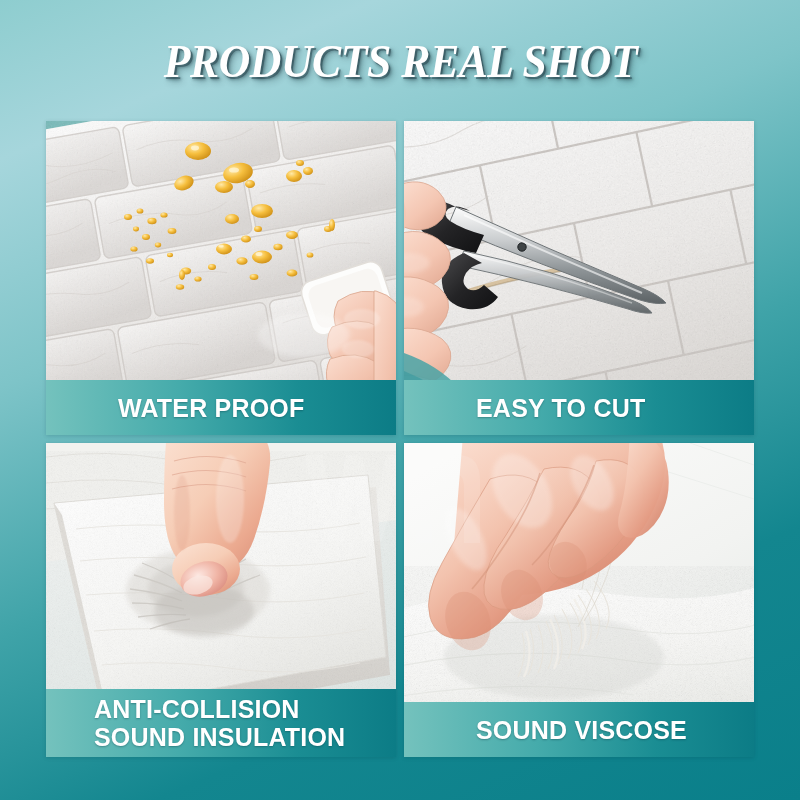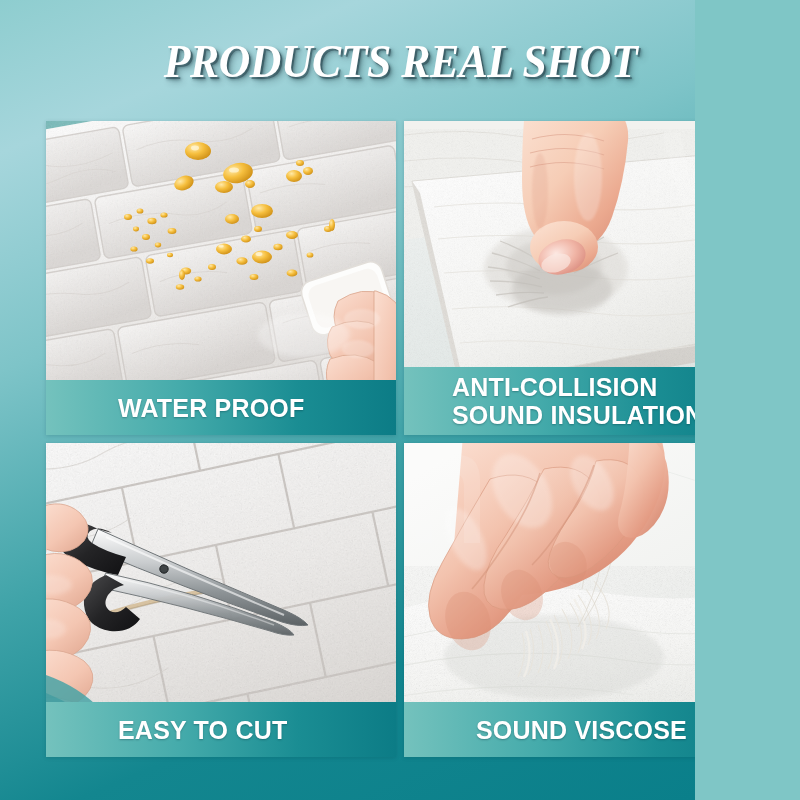--- a/index.html
+++ b/index.html
@@ -5,21 +5,21 @@
   * { margin:0; padding:0; box-sizing:border-box; }
   html, body { width:800px; height:800px; }
   body {
     font-family:"Liberation Sans", sans-serif;
     background:#7fc6c6;
     overflow:hidden;
     position:relative;
   }
   #poster {
     position:absolute; inset:0;
-    width:695px; height:800px;
+    width:800px; height:800px;
     background:
       linear-gradient(157deg,
         #8ecdcf 0%,
         #a6d6dc 14%,
         #7ec4c8 34%,
         #3fa3a8 56%,
         #13868f 76%,
         #0a7f8a 100%);
     overflow:hidden;
   }
@@ -268,135 +268,20 @@
           </g>
 
           <ellipse cx="258" cy="214" rx="46" ry="22" fill="#ffffff" opacity="0.30" filter="url(#soft2)"></ellipse>
         </g>
 
         <rect x="0" y="276" width="350" height="38" fill="#e6eceb" opacity="0.55" filter="url(#soft2)"></rect>
       </svg>
 
       <div class="caption cap-1line cap-left">
         <span class="cap-text">WATER PROOF</span>
-      </div>
-    </div>
-
-    <div class="card">
-      <svg class="photo" viewBox="0 0 350 314" preserveAspectRatio="xMidYMid slice">
-        <defs>
-          <linearGradient id="fmBg" x1="0" y1="0" x2="0.4" y2="1">
-            <stop offset="0" stop-color="#f4f6f5"></stop>
-            <stop offset="1" stop-color="#dfe6e4"></stop>
-          </linearGradient>
-          <linearGradient id="foamTop" x1="0.1" y1="0" x2="0.7" y2="1">
-            <stop offset="0" stop-color="#ffffff"></stop>
-            <stop offset="0.6" stop-color="#f7f7f5"></stop>
-            <stop offset="1" stop-color="#e6e6e2"></stop>
-          </linearGradient>
-          <linearGradient id="foamSide" x1="0" y1="0" x2="0" y2="1">
-            <stop offset="0" stop-color="#eceae6"></stop>
-            <stop offset="1" stop-color="#cfccc7"></stop>
-          </linearGradient>
-          <linearGradient id="skinG3" x1="0.1" y1="0" x2="0.9" y2="1">
-            <stop offset="0" stop-color="#fbe1d2"></stop>
-            <stop offset="0.45" stop-color="#f6cdb6"></stop>
-            <stop offset="0.78" stop-color="#eba98f"></stop>
-            <stop offset="1" stop-color="#d98f78"></stop>
-          </linearGradient>
-          <radialGradient id="nailG" cx="0.4" cy="0.35" r="0.75">
-            <stop offset="0" stop-color="#fde8e2"></stop>
-            <stop offset="0.55" stop-color="#f0b5a6"></stop>
-            <stop offset="1" stop-color="#d98a7d"></stop>
-          </radialGradient>
-          <filter id="rough3">
-            <feTurbulence type="fractalNoise" baseFrequency="1.4" numOctaves="3" seed="11"></feTurbulence>
-            <feColorMatrix type="saturate" values="0"></feColorMatrix>
-            <feComponentTransfer>
-                <feFuncA type="linear" slope="0.20"></feFuncA>
-              </feComponentTransfer>
-          </filter>
-          <filter id="soft4">
-              <feGaussianBlur stdDeviation="2.6"></feGaussianBlur>
-            </filter>
-          <filter id="soft5">
-              <feGaussianBlur stdDeviation="1.3"></feGaussianBlur>
-            </filter>
-        </defs>
-
-        <rect width="350" height="314" fill="url(#fmBg)"></rect>
-
-        <path d="M-10 -10 L360 -10 L360 76 L-10 120 Z" fill="#f2f2ef"></path>
-        <g stroke="#e2e0db" stroke-width="1" fill="none" opacity="0.8">
-          <path d="M0 14 q60 -8 120 2 q70 10 140 -4"></path>
-          <path d="M0 40 q70 -8 140 4 q60 10 130 -6"></path>
-          <path d="M0 66 q60 -6 126 4"></path>
-        </g>
-
-        <g>
-          <path d="M16 72 L330 44 L344 232 L64 282 Z" fill="url(#foamSide)"></path>
-          <path d="M8 60 L322 32 L340 214 L56 266 Z" fill="url(#foamTop)" stroke="#e0ded9" stroke-width="1"></path>
-
-          <path d="M8 60 L56 266 L64 282 L16 72 Z" fill="#e0ddd8"></path>
-
-          <path d="M8 60 L322 32 L340 214 L56 266 Z" filter="url(#rough3)" opacity="0.7"></path>
-          <g stroke="#e6e4df" stroke-width="1.1" fill="none" opacity="0.85">
-            <path d="M30 86 q70 -8 140 0 q72 8 144 -6"></path>
-            <path d="M34 118 q72 -8 146 2 q70 8 140 -6"></path>
-            <path d="M40 152 q70 -6 142 4 q68 8 136 -6"></path>
-            <path d="M48 188 q70 -6 140 4 q66 8 132 -6"></path>
-            <path d="M56 222 q66 -6 134 4 q62 8 124 -6"></path>
-          </g>
-        </g>
-
-        <g>
-          <ellipse cx="152" cy="148" rx="72" ry="42" fill="#d8d5d0" opacity="0.5" filter="url(#soft4)"></ellipse>
-          <ellipse cx="150" cy="146" rx="48" ry="28" fill="#c9c6c1" opacity="0.45" filter="url(#soft4)"></ellipse>
-
-          <g stroke="#cdcac5" stroke-width="1.3" fill="none" opacity="0.9">
-            <path d="M96 120 q26 10 42 22"></path>
-            <path d="M88 132 q30 8 48 18"></path>
-            <path d="M84 146 q32 4 52 12"></path>
-            <path d="M86 160 q30 0 52 6"></path>
-            <path d="M92 174 q28 -4 48 -2"></path>
-            <path d="M104 186 q24 -8 40 -10"></path>
-            <path d="M200 116 q-22 12 -36 24"></path>
-            <path d="M214 132 q-26 10 -44 20"></path>
-          </g>
-        </g>
-
-        <g>
-
-          <ellipse cx="158" cy="168" rx="50" ry="26" fill="#b9b6b1" opacity="0.38" filter="url(#soft4)"></ellipse>
-          <path d="M122 -20 q44 -16 86 6 q18 10 16 34 q-4 42 -16 76 q-10 28 -34 34 q-28 6 -44 -16 q-12 -18 -12 -56 q0 -48 4 -78 Z" fill="url(#skinG3)"></path>
-
-          <g stroke="#e0a893" stroke-width="1.1" fill="none" opacity="0.7">
-            <path d="M128 18 q36 -10 72 2"></path>
-            <path d="M126 32 q38 -10 74 2"></path>
-            <path d="M126 46 q38 -10 74 2"></path>
-          </g>
-
-          <ellipse cx="160" cy="126" rx="34" ry="26" fill="url(#skinG3)"></ellipse>
-          <ellipse cx="158" cy="136" rx="24" ry="17" fill="url(#nailG)" transform="rotate(-16 158 136)"></ellipse>
-          <ellipse cx="152" cy="142" rx="15" ry="9" fill="#fbeae3" opacity="0.65" transform="rotate(-16 152 142)"></ellipse>
-
-          <ellipse cx="184" cy="56" rx="14" ry="44" fill="#ffffff" opacity="0.22" filter="url(#soft5)"></ellipse>
-          <ellipse cx="136" cy="70" rx="8" ry="38" fill="#d9927c" opacity="0.20" filter="url(#soft5)"></ellipse>
-        </g>
-
-        <g opacity="0.13" fill="#ffffff" transform="translate(252 0)">
-          <path d="M6 12 l18 0 l12 56 l12 -56 l16 0 l12 56 l12 -56 l18 0 l-22 86 l-18 0 l-10 -46 l-10 46 l-18 0 Z"></path>
-        </g>
-      </svg>
-
-      <div class="caption cap-2line">
-        <span class="cap-text">
-          <span>ANTI-COLLISION</span>
-          <span>SOUND INSULATION</span>
-        </span>
       </div>
     </div>
 
     <div class="card">
       <svg class="photo" viewBox="0 0 350 314" preserveAspectRatio="xMidYMid slice">
         <defs>
           <linearGradient id="ctBg" x1="0" y1="0" x2="1" y2="1">
             <stop offset="0" stop-color="#6fb6b5"></stop>
             <stop offset="1" stop-color="#bcd7d4"></stop>
           </linearGradient>
@@ -506,20 +391,135 @@
       </svg>
 
       <div class="caption cap-1line cap-left">
         <span class="cap-text">EASY TO CUT</span>
       </div>
     </div>
 
     <div class="card">
       <svg class="photo" viewBox="0 0 350 314" preserveAspectRatio="xMidYMid slice">
         <defs>
+          <linearGradient id="fmBg" x1="0" y1="0" x2="0.4" y2="1">
+            <stop offset="0" stop-color="#f4f6f5"></stop>
+            <stop offset="1" stop-color="#dfe6e4"></stop>
+          </linearGradient>
+          <linearGradient id="foamTop" x1="0.1" y1="0" x2="0.7" y2="1">
+            <stop offset="0" stop-color="#ffffff"></stop>
+            <stop offset="0.6" stop-color="#f7f7f5"></stop>
+            <stop offset="1" stop-color="#e6e6e2"></stop>
+          </linearGradient>
+          <linearGradient id="foamSide" x1="0" y1="0" x2="0" y2="1">
+            <stop offset="0" stop-color="#eceae6"></stop>
+            <stop offset="1" stop-color="#cfccc7"></stop>
+          </linearGradient>
+          <linearGradient id="skinG3" x1="0.1" y1="0" x2="0.9" y2="1">
+            <stop offset="0" stop-color="#fbe1d2"></stop>
+            <stop offset="0.45" stop-color="#f6cdb6"></stop>
+            <stop offset="0.78" stop-color="#eba98f"></stop>
+            <stop offset="1" stop-color="#d98f78"></stop>
+          </linearGradient>
+          <radialGradient id="nailG" cx="0.4" cy="0.35" r="0.75">
+            <stop offset="0" stop-color="#fde8e2"></stop>
+            <stop offset="0.55" stop-color="#f0b5a6"></stop>
+            <stop offset="1" stop-color="#d98a7d"></stop>
+          </radialGradient>
+          <filter id="rough3">
+            <feTurbulence type="fractalNoise" baseFrequency="1.4" numOctaves="3" seed="11"></feTurbulence>
+            <feColorMatrix type="saturate" values="0"></feColorMatrix>
+            <feComponentTransfer>
+                <feFuncA type="linear" slope="0.20"></feFuncA>
+              </feComponentTransfer>
+          </filter>
+          <filter id="soft4">
+              <feGaussianBlur stdDeviation="2.6"></feGaussianBlur>
+            </filter>
+          <filter id="soft5">
+              <feGaussianBlur stdDeviation="1.3"></feGaussianBlur>
+            </filter>
+        </defs>
+
+        <rect width="350" height="314" fill="url(#fmBg)"></rect>
+
+        <path d="M-10 -10 L360 -10 L360 76 L-10 120 Z" fill="#f2f2ef"></path>
+        <g stroke="#e2e0db" stroke-width="1" fill="none" opacity="0.8">
+          <path d="M0 14 q60 -8 120 2 q70 10 140 -4"></path>
+          <path d="M0 40 q70 -8 140 4 q60 10 130 -6"></path>
+          <path d="M0 66 q60 -6 126 4"></path>
+        </g>
+
+        <g>
+          <path d="M16 72 L330 44 L344 232 L64 282 Z" fill="url(#foamSide)"></path>
+          <path d="M8 60 L322 32 L340 214 L56 266 Z" fill="url(#foamTop)" stroke="#e0ded9" stroke-width="1"></path>
+
+          <path d="M8 60 L56 266 L64 282 L16 72 Z" fill="#e0ddd8"></path>
+
+          <path d="M8 60 L322 32 L340 214 L56 266 Z" filter="url(#rough3)" opacity="0.7"></path>
+          <g stroke="#e6e4df" stroke-width="1.1" fill="none" opacity="0.85">
+            <path d="M30 86 q70 -8 140 0 q72 8 144 -6"></path>
+            <path d="M34 118 q72 -8 146 2 q70 8 140 -6"></path>
+            <path d="M40 152 q70 -6 142 4 q68 8 136 -6"></path>
+            <path d="M48 188 q70 -6 140 4 q66 8 132 -6"></path>
+            <path d="M56 222 q66 -6 134 4 q62 8 124 -6"></path>
+          </g>
+        </g>
+
+        <g>
+          <ellipse cx="152" cy="148" rx="72" ry="42" fill="#d8d5d0" opacity="0.5" filter="url(#soft4)"></ellipse>
+          <ellipse cx="150" cy="146" rx="48" ry="28" fill="#c9c6c1" opacity="0.45" filter="url(#soft4)"></ellipse>
+
+          <g stroke="#cdcac5" stroke-width="1.3" fill="none" opacity="0.9">
+            <path d="M96 120 q26 10 42 22"></path>
+            <path d="M88 132 q30 8 48 18"></path>
+            <path d="M84 146 q32 4 52 12"></path>
+            <path d="M86 160 q30 0 52 6"></path>
+            <path d="M92 174 q28 -4 48 -2"></path>
+            <path d="M104 186 q24 -8 40 -10"></path>
+            <path d="M200 116 q-22 12 -36 24"></path>
+            <path d="M214 132 q-26 10 -44 20"></path>
+          </g>
+        </g>
+
+        <g>
+
+          <ellipse cx="158" cy="168" rx="50" ry="26" fill="#b9b6b1" opacity="0.38" filter="url(#soft4)"></ellipse>
+          <path d="M122 -20 q44 -16 86 6 q18 10 16 34 q-4 42 -16 76 q-10 28 -34 34 q-28 6 -44 -16 q-12 -18 -12 -56 q0 -48 4 -78 Z" fill="url(#skinG3)"></path>
+
+          <g stroke="#e0a893" stroke-width="1.1" fill="none" opacity="0.7">
+            <path d="M128 18 q36 -10 72 2"></path>
+            <path d="M126 32 q38 -10 74 2"></path>
+            <path d="M126 46 q38 -10 74 2"></path>
+          </g>
+
+          <ellipse cx="160" cy="126" rx="34" ry="26" fill="url(#skinG3)"></ellipse>
+          <ellipse cx="158" cy="136" rx="24" ry="17" fill="url(#nailG)" transform="rotate(-16 158 136)"></ellipse>
+          <ellipse cx="152" cy="142" rx="15" ry="9" fill="#fbeae3" opacity="0.65" transform="rotate(-16 152 142)"></ellipse>
+
+          <ellipse cx="184" cy="56" rx="14" ry="44" fill="#ffffff" opacity="0.22" filter="url(#soft5)"></ellipse>
+          <ellipse cx="136" cy="70" rx="8" ry="38" fill="#d9927c" opacity="0.20" filter="url(#soft5)"></ellipse>
+        </g>
+
+        <g opacity="0.13" fill="#ffffff" transform="translate(252 0)">
+          <path d="M6 12 l18 0 l12 56 l12 -56 l16 0 l12 56 l12 -56 l18 0 l-22 86 l-18 0 l-10 -46 l-10 46 l-18 0 Z"></path>
+        </g>
+      </svg>
+
+      <div class="caption cap-2line">
+        <span class="cap-text">
+          <span>ANTI-COLLISION</span>
+          <span>SOUND INSULATION</span>
+        </span>
+      </div>
+    </div>
+
+    <div class="card">
+      <svg class="photo" viewBox="0 0 350 314" preserveAspectRatio="xMidYMid slice">
+        <defs>
           <linearGradient id="vsBg" x1="0.2" y1="0" x2="0.8" y2="1">
             <stop offset="0" stop-color="#fbfbfa"></stop>
             <stop offset="0.55" stop-color="#f2f3f1"></stop>
             <stop offset="1" stop-color="#e3e7e4"></stop>
           </linearGradient>
           <linearGradient id="matG" x1="0" y1="0" x2="0.3" y2="1">
             <stop offset="0" stop-color="#ffffff"></stop>
             <stop offset="0.5" stop-color="#f8f8f6"></stop>
             <stop offset="1" stop-color="#e8e9e5"></stop>
           </linearGradient>

